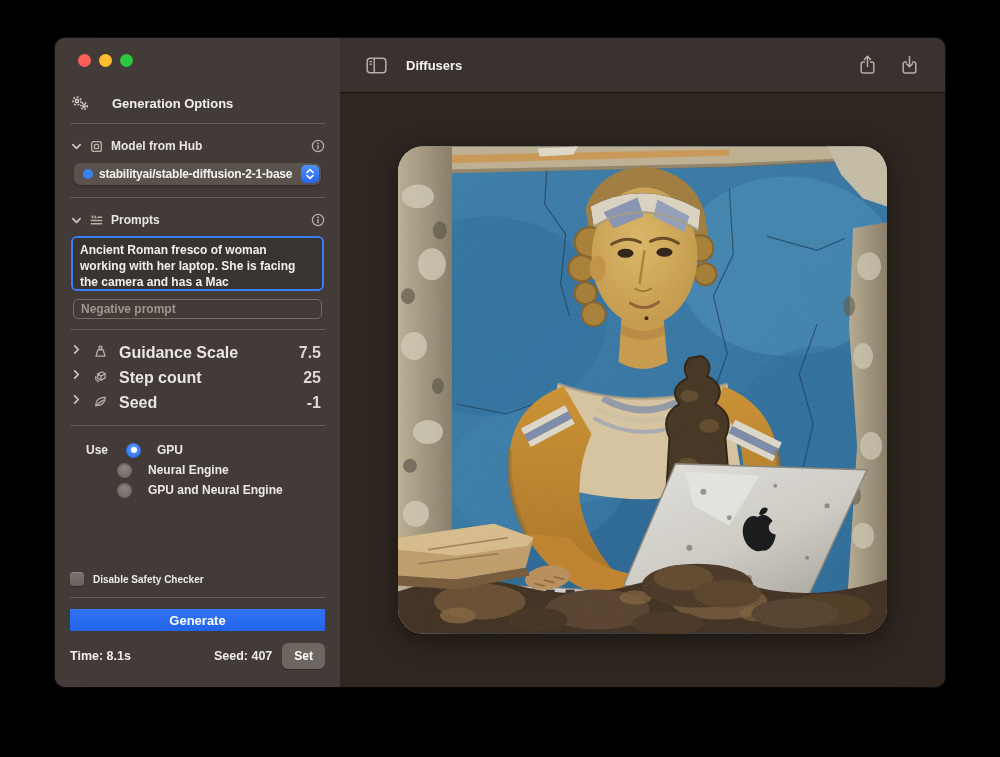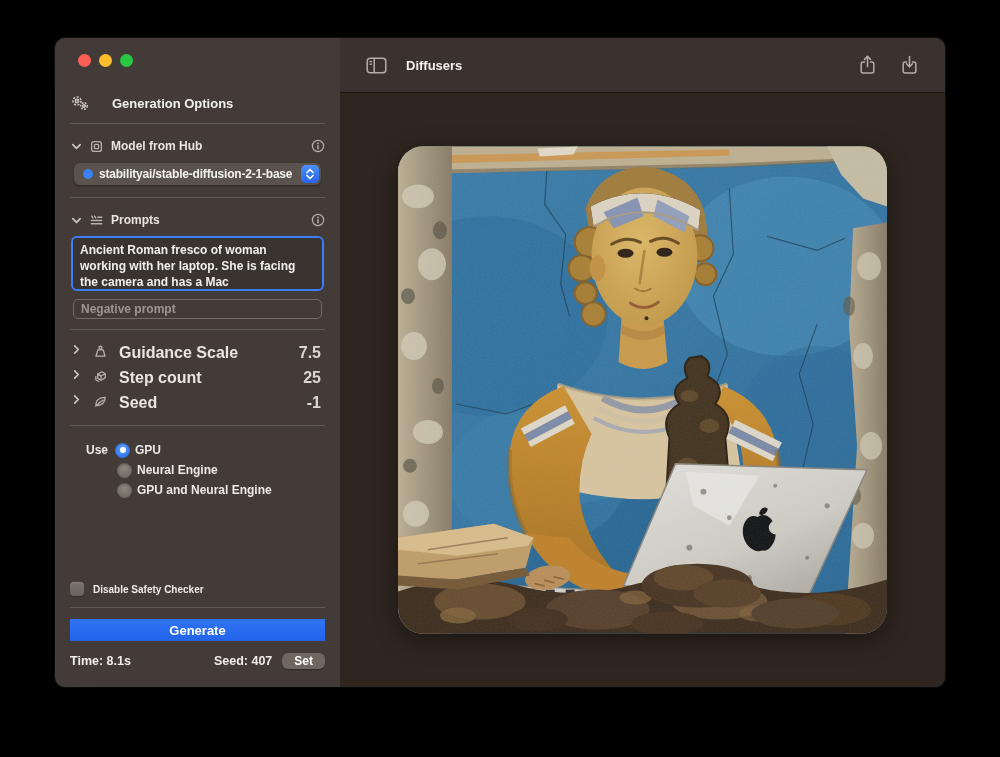--- a/index.html
+++ b/index.html
@@ -44,41 +44,41 @@
   .neg-input { margin:8px 5px 0 5px; height:20px; background:transparent; border:1px solid #746d66;
                border-radius:5px; font-size:12px; font-weight:bold; color:#efece9; padding:0 7px;
                width:calc(100% - 10px); font-family:"Liberation Sans", sans-serif; outline:none; }
   .neg-input::placeholder { color:#9d968f; }
 
   .param-row { display:flex; align-items:flex-start; gap:11px; margin:4px 2px; height:17px;
                font-size:16px; font-weight:bold; color:#e9e5e1; }
   .param-row .val { margin-left:auto; color:#dcd7d2; font-weight:bold; padding-right:4px; }
 
   .use-block { margin:6px 2px 0 18px; font-size:12px; font-weight:bold; color:#ece9e6; }
-  .radio-row { display:flex; align-items:center; gap:5px; margin-bottom:4px; height:16px; }
+  .radio-row { display:flex; align-items:center; gap:16px; margin-bottom:4px; height:16px; }
   .use-lab { margin-right:2px; }
   .radio { width:15px; height:15px; border-radius:50%; flex:0 0 auto;
            background:radial-gradient(circle at 50% 35%, #8b857e, #6b655f); box-shadow:inset 0 1px 2px rgba(0,0,0,.25); }
   .radio.checked { background:radial-gradient(circle at 50% 30%, #5ea0ff, #2667ee); position:relative; }
   .radio.checked::after { content:""; position:absolute; left:4.5px; top:4.5px; width:6px; height:6px;
                           border-radius:50%; background:#fff; }
   .radio-indent { margin-left:31px; }
 
   .bottom-block { margin-top:auto; }
   .check-row { display:flex; align-items:center; gap:9px; margin:0 2px 0 2px; font-size:10px;
                font-weight:bold; color:#eeebe8; }
   .checkbox { width:14px; height:14px; border-radius:4px; background:linear-gradient(#79726c,#6a645e);
               box-shadow:inset 0 1px 1px rgba(255,255,255,.15), 0 1px 1px rgba(0,0,0,.3); }
   .generate-btn { display:block; width:calc(100% - 4px); margin:0 2px; height:22px; border:none;
                   border-radius:0; background:linear-gradient(#2f74f3,#2363ea); color:#fff;
                   font-size:13px; font-weight:bold; font-family:"Liberation Sans", sans-serif; cursor:pointer; }
   .footer-row { display:flex; align-items:center; margin:12px 2px 2px 2px; font-size:12.5px;
                 font-weight:bold; color:#f0edea; }
   .footer-row .seed-lab { margin-left:auto; margin-right:10px;text-align:center; }
-  .set-btn { height:16px; padding:0 12px; border:none; border-radius:6px; background:#6e6761;
+  .set-btn { height:26px; padding:0 12px; border:none; border-radius:6px; background:#6e6761;
              color:#fff; font-size:12px; font-weight:bold; font-family:"Liberation Sans", sans-serif;
              box-shadow:0 1px 1px rgba(0,0,0,.3); cursor:pointer; }
 
   
   .main { flex:1; display:flex; flex-direction:column; background:#2f2620; }
   .titlebar { height:55px; background:#3a322e; border-bottom:1px solid #1b1512;
               display:flex; align-items:center; padding:0 22px; }
   .titlebar .title { font-size:13px; font-weight:bold; color:#f4f2ef; margin-left:16px; }
   .tb-spacer { flex:1; }
   .tb-btn { width:28px; height:24px; display:flex; align-items:center; justify-content:center;

